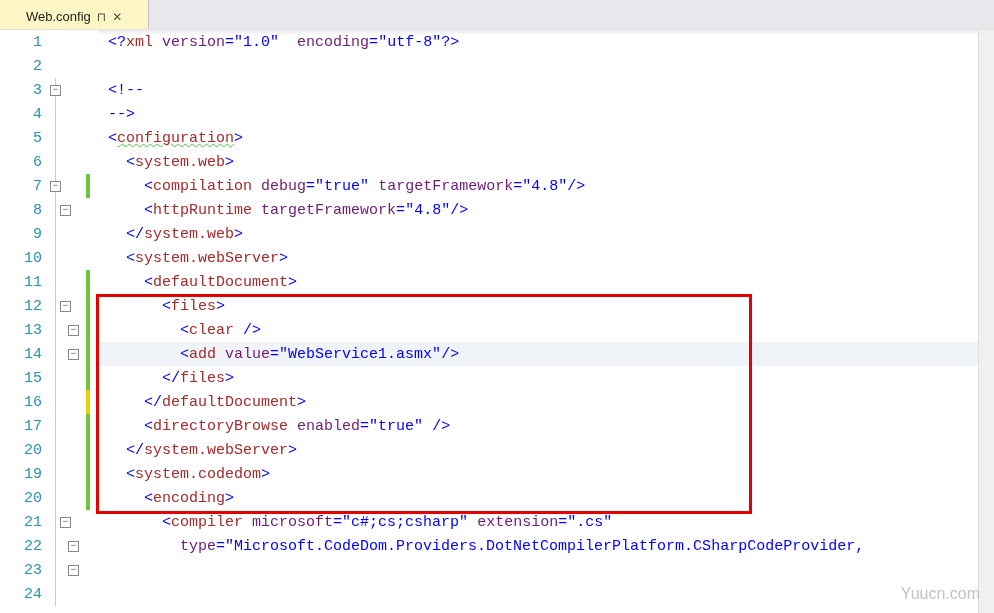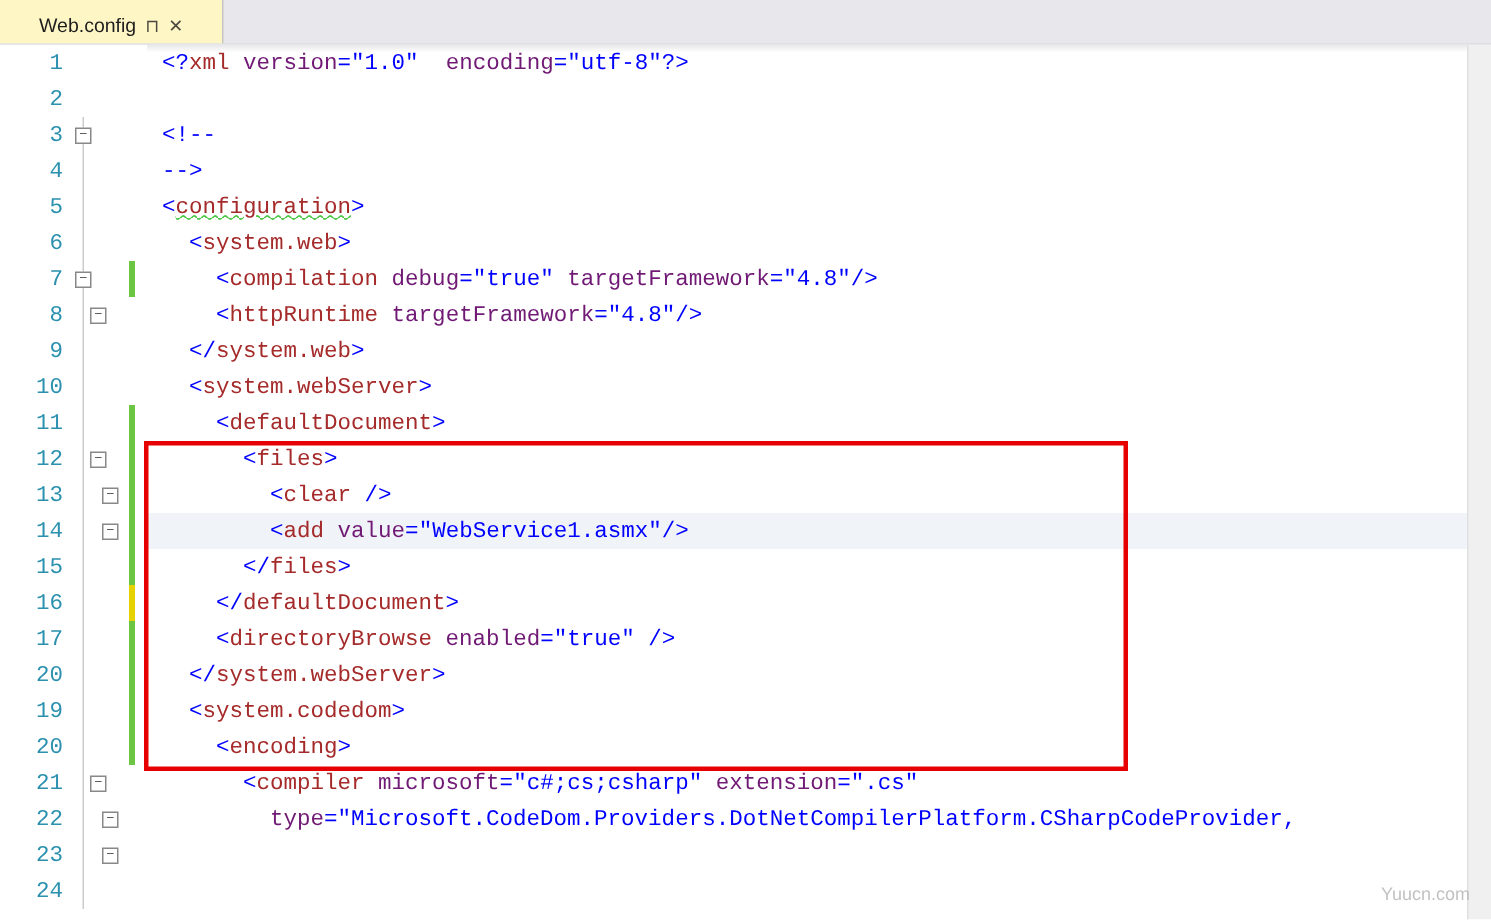--- a/index.html
+++ b/index.html
@@ -126,21 +126,21 @@
       left: -2px;
       top: 264px;
       width: 656px;
       height: 220px;
     }
     .watermark {
       position: absolute;
       right: 14px;
       bottom: 10px;
       font-family: Arial, sans-serif;
-      font-size: 12px;
+      font-size: 16px;
       color: #bbb;
       opacity: 0.9;
     }
     .scrollbar-v {
       position: absolute;
       right: 0;
       top: 30px;
       width: 16px;
       bottom: 0;
       background: #f0f0f0;

